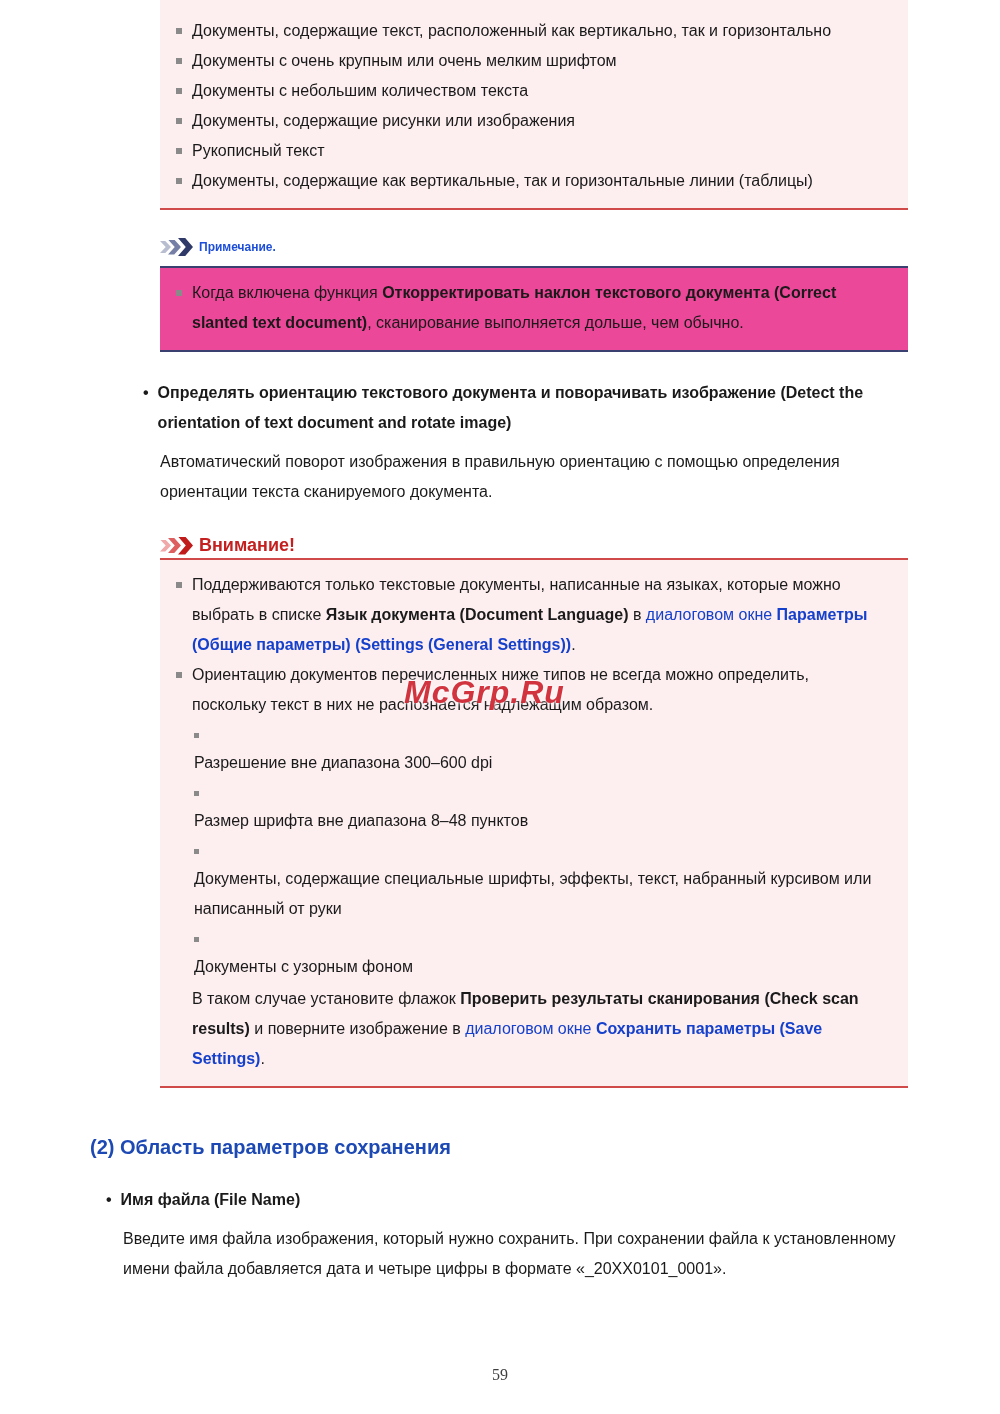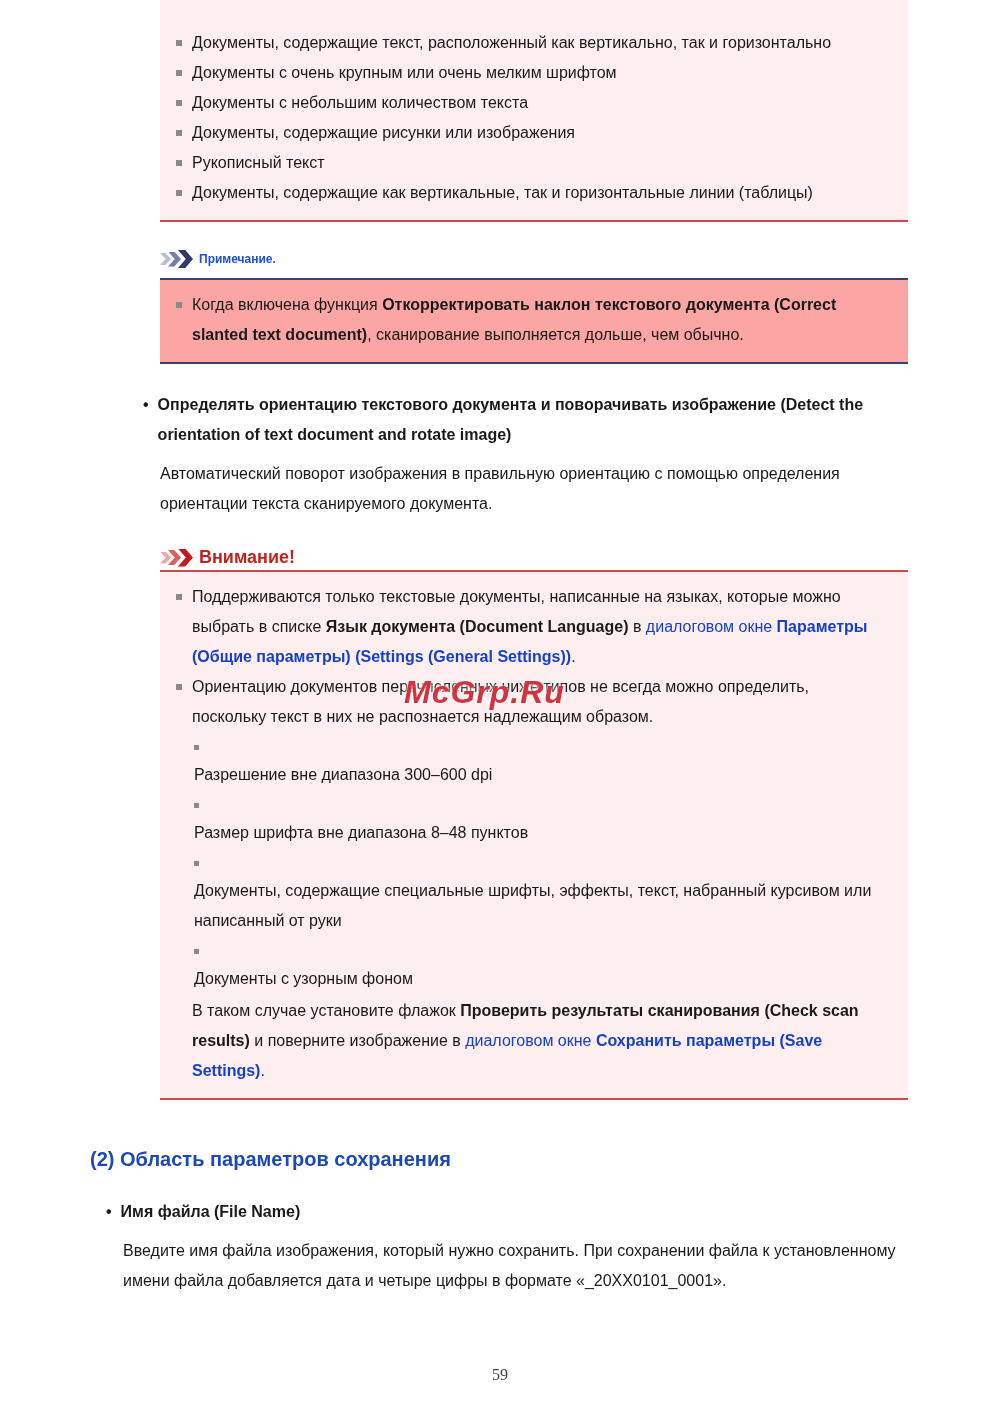--- a/index.html
+++ b/index.html
@@ -7,24 +7,24 @@
     width:1000px;height:1414px;position:relative;background:#ffffff;
     font-family:"Liberation Sans","DejaVu Sans",sans-serif;
     font-size:16px;color:#1a1a1a;overflow:hidden;
   }
   b{font-weight:bold;}
   
   .warn-box{
     margin:0 92px 0 160px;background:#fdeef0;
     padding:10px 24px 12px 16px;line-height:30px;
   }
-  .warn-box.cont{border-bottom:2px solid #d04a4a;padding-top:28px;}
+  .warn-box.cont{border-bottom:2px solid #d04a4a;padding-top:16px;}
   .warn-box.full{border-top:2px solid #d04a4a;border-bottom:2px solid #d04a4a;margin-top:2px;}
   .note-box{
-    margin:10px 92px 0 160px;background:#fca5a5;
+    margin:10px 92px 0 160px;background:#ec4899;
     border-top:2px solid #3a4170;border-bottom:2px solid #3a4170;
     padding:10px 24px 12px 16px;line-height:30px;
   }
   
   .sq-item{display:flex;gap:10px;align-items:flex-start;}
   .sq{flex:0 0 auto;width:6px;height:6px;background:#8a8a8a;margin-top:12px;}
   .sub .sq-item{margin-left:18px;flex-direction:column;}
   .sub .sq{width:5px;height:5px;margin-top:13px;}
   .tail{margin-left:16px;margin-top:2px;}
   

